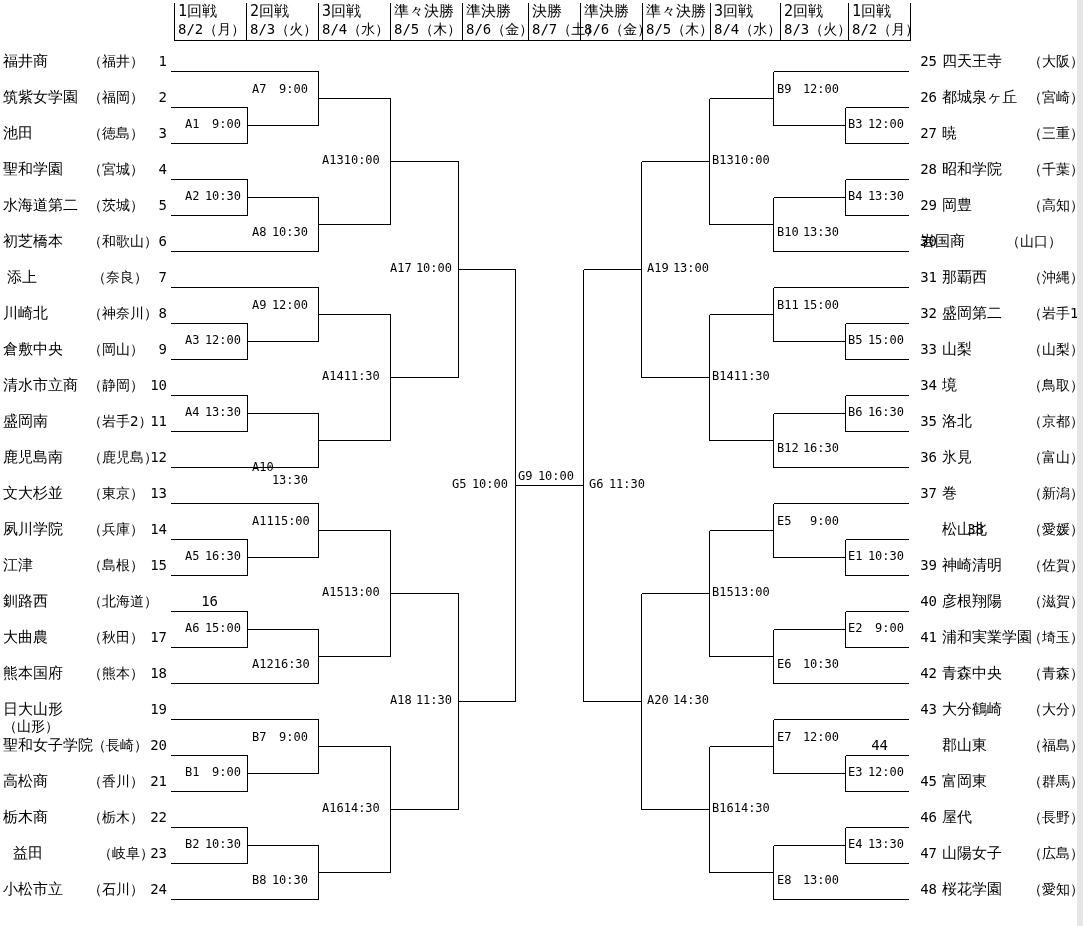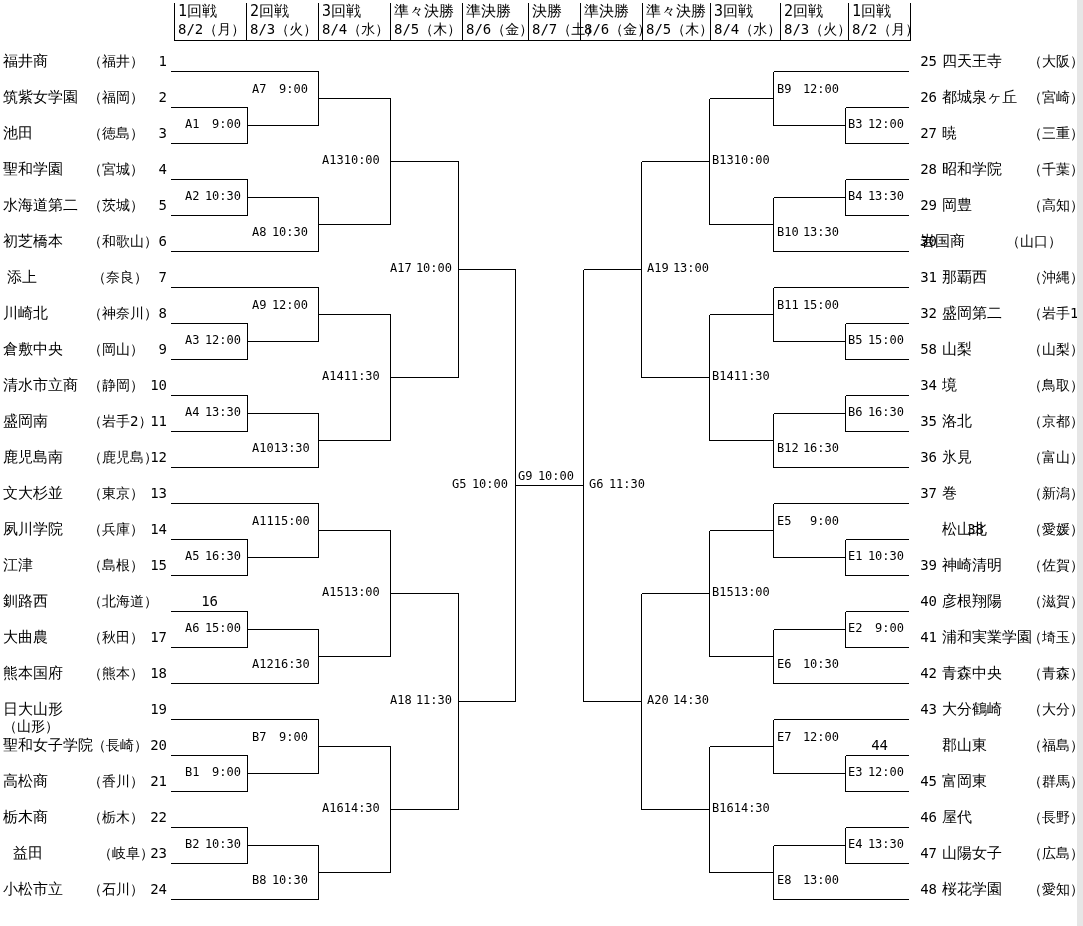--- a/index.html
+++ b/index.html
@@ -365,21 +365,21 @@
       <span class="abs team-seed" style="left: 915px; top: 269px; width: 22px;">31</span>
       <div class="abs trow" style="left: 942px; top: 269px; width: 140px;">
         <span class="team-name r">那覇西</span>
         <span class="team-pref">（沖縄）</span>
       </div>
       <span class="abs team-seed" style="left: 915px; top: 305px; width: 22px;">32</span>
       <div class="abs trow" style="left: 942px; top: 305px; width: 140px;">
         <span class="team-name r">盛岡第二</span>
         <span class="team-pref">（岩手1）</span>
       </div>
-      <span class="abs team-seed" style="left: 915px; top: 341px; width: 22px;">58</span>
+      <span class="abs team-seed" style="left: 915px; top: 341px; width: 22px;">33</span>
       <div class="abs trow" style="left: 942px; top: 341px; width: 140px;">
         <span class="team-name r">山梨</span>
         <span class="team-pref">（山梨）</span>
       </div>
       <span class="abs team-seed" style="left: 915px; top: 377px; width: 22px;">34</span>
       <div class="abs trow" style="left: 942px; top: 377px; width: 140px;">
         <span class="team-name r">境</span>
         <span class="team-pref">（鳥取）</span>
       </div>
       <span class="abs team-seed" style="left: 915px; top: 413px; width: 22px;">35</span>
@@ -491,21 +491,21 @@
         <span class="mtime">9:00</span>
       </div>
       <div class="abs mlabel" style="left: 252px; width: 56px; top: 226px;">
         <span class="mcode">A8</span>
         <span class="mtime">10:30</span>
       </div>
       <div class="abs mlabel" style="left: 252px; width: 56px; top: 299px;">
         <span class="mcode">A9</span>
         <span class="mtime">12:00</span>
       </div>
-      <div class="abs mlabel" style="left: 252px; width: 56px; top: 442px;">
+      <div class="abs mlabel" style="left: 252px; width: 56px; top: 461px; flex-direction: column;">
         <span class="mcode">A10</span>
         <span class="mtime">13:30</span>
       </div>
       <div class="abs mlabel" style="left: 252px; width: 56px; top: 515px;">
         <span class="mcode">A11</span>
         <span class="mtime">15:00</span>
       </div>
       <div class="abs mlabel" style="left: 252px; width: 56px; top: 658px;">
         <span class="mcode">A12</span>
         <span class="mtime">16:30</span>

